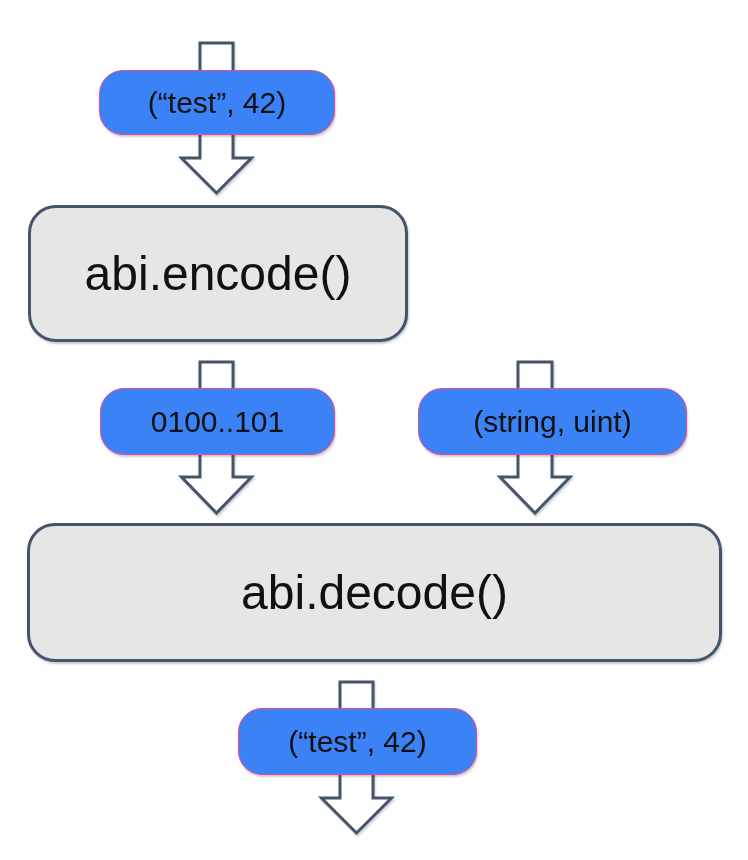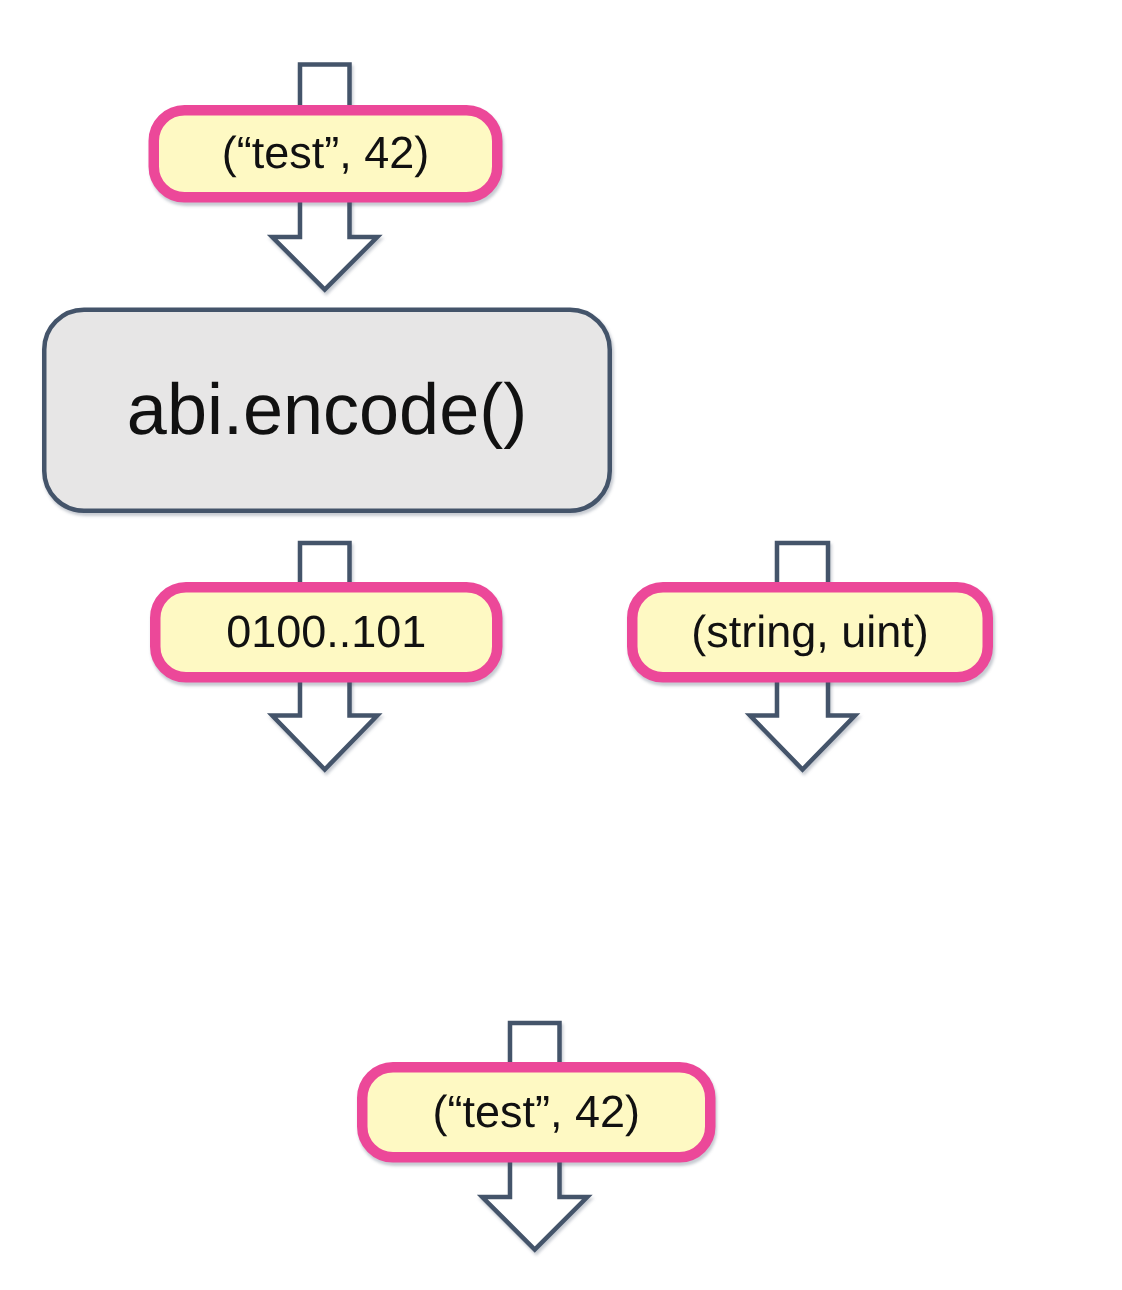--- a/index.html
+++ b/index.html
@@ -25,22 +25,22 @@
     fill: #ffffff;
     stroke: #44546A;
     stroke-width: 3;
     stroke-linejoin: miter;
     filter: drop-shadow(1px 2px 1px rgba(68,84,106,0.30));
   }
   .label-box {
     position: absolute;
     z-index: 2;
     box-sizing: border-box;
-    background: #fef9c3;
-    border: 7px solid #ec4899;
+    background: #3b82f6;
+    border: 1px solid #ec4899;
     border-radius: 24px;
     display: flex;
     align-items: center;
     justify-content: center;
     font-size: 30px;
     line-height: 1;
     box-shadow: 1px 2px 2px rgba(68,84,106,0.30);
     white-space: nowrap;
   }
   .process-box {
@@ -74,18 +74,19 @@
 
     <path class="arrow" d="M340 682 H373 V798 H391.5 L356.5 833 L321.5 798 H340 Z"></path>
   </svg>
 
   <div class="label-box" style="left:99px; top:70px; width:236px; height:65px;">(“test”, 42)</div>
 
   <div class="process-box" style="left:28px; top:205px; width:380px; height:137px;">abi.encode()</div>
 
   <div class="label-box" style="left:100px; top:388px; width:235px; height:67px;text-align:center;">0100..101</div>
 
-  <div class="label-box" style="left:418px; top:388px; width:244px; height:67px;">(string, uint)</div>
+  <div class="label-box" style="left:418px; top:388px; width:269px; height:67px;">(string, uint)</div>
 
+  <div class="process-box" style="left:27px; top:523px; width:695px; height:139px;">abi.decode()</div>
 
   <div class="label-box" style="left:238px; top:708px; width:239px; height:67px;">(“test”, 42)</div>
 
 </div>
 
 </body></html>

